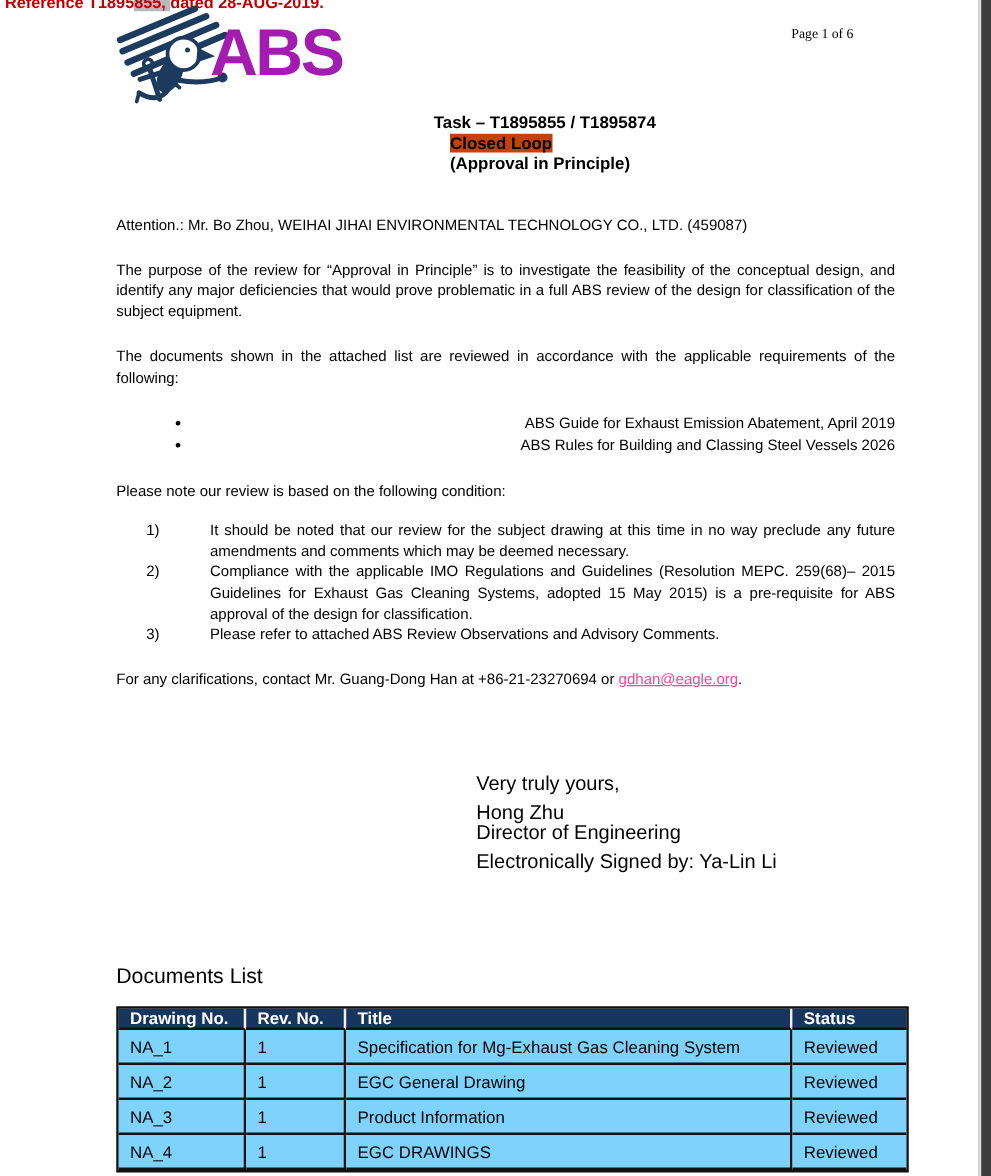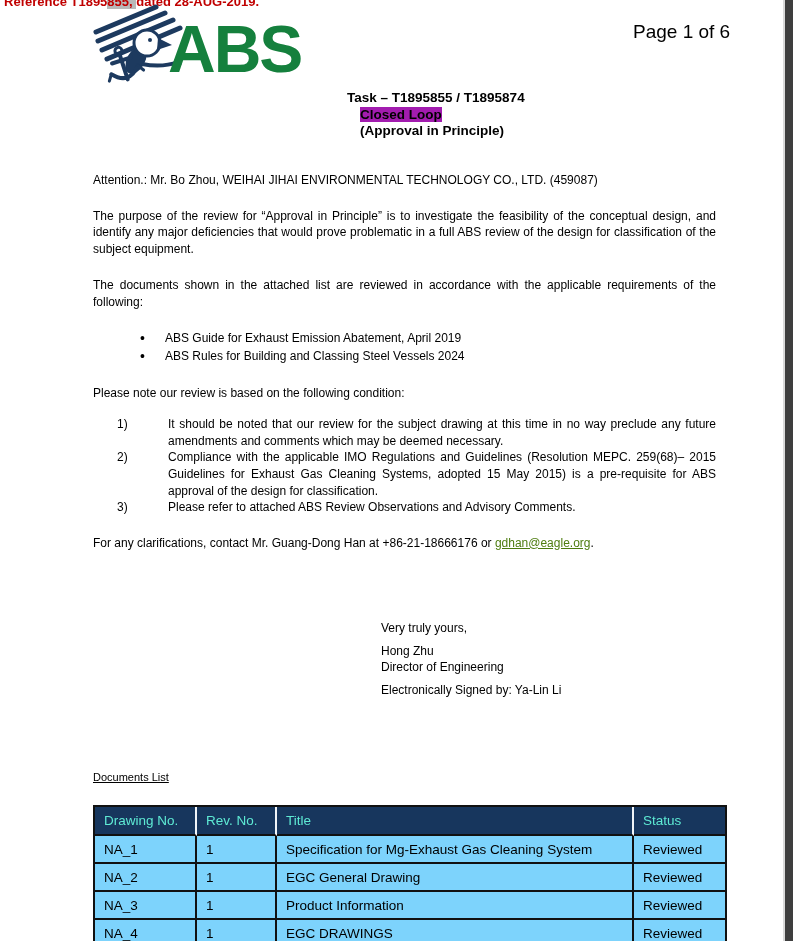--- a/index.html
+++ b/index.html
@@ -29,99 +29,98 @@
     font-weight: bold;
     color: #c00000;
     white-space: nowrap;
   }
   .ref-highlight { background: #b9b9b9; }
   
   .logo-wrap { position: absolute; left: 90px; top: 2px; width: 230px; height: 86px; }
   .logo-eagle { position: absolute; left: 0; top: 0; }
   .logo-text {
     position: absolute; left: 78px; top: 14px;
-    font-size: 66px; line-height: 1;
+    font-size: 53px; line-height: 1;
     font-weight: bold;
     letter-spacing: -2px;
-    color: #15803d;
+    color: #a21caf;
   }
   .page-num {
     position: absolute;
     left: 633px; top: 21px;
-    font-family: Liberation Sans, sans-serif;
-    font-size: 19px;
+    font-family: Liberation Serif, serif;
+    font-size: 11px;
   }
   
   .task {
     position: absolute;
     left: 347px; top: 90px;
     width: 400px;
     font-size: 13.5px;
     font-weight: bold;
     line-height: 16.5px;
   }
   .task .indent { padding-left: 13px; }
-  .task-highlight { background: #a21caf; }
+  .task-highlight { background: #c2410c; }
   
   .letter {
     position: absolute;
     left: 93px; top: 172px;
     width: 623px;
     font-size: 12px;
     line-height: 16.6px;
   }
   .letter p.just { text-align: justify; }
   .nowrap { white-space: nowrap; }
   .attention { margin-bottom: 19px; }
   .p-purpose { margin-bottom: 20px; margin-top: 13px; }
   .p-documents { margin-bottom: 18px; }
-  ul.bullets { list-style: none; margin: 0 0 20px 0; padding-left: 72px; }
+  ul.bullets { list-style: none; margin: 0 0 20px 0; padding-left: 72px; text-align: right; }
   ul.bullets li { position: relative; line-height: 18px; }
   ul.bullets li::before {
     content: "\2022";
     position: absolute; left: -25px;
     font-size: 14px;
   }
   .p-condition { margin-bottom: 15px; }
   .numbered { margin-bottom: 19px; }
   .numbered .item { display: flex; }
   .numbered .num { flex: 0 0 23px; padding-left: 24px; box-sizing: content-box; }
   .numbered .txt { flex: 1; text-align: justify; margin-left: 28px; }
   .p-additionally { margin-bottom: 17px; }
-  .email-link { color: #4d7c0f; text-decoration: underline; }
+  .email-link { color: #ec4899; text-decoration: underline; }
   
   .closing {
     position: absolute;
     left: 381px; top: 620px;
-    font-size: 12px;
+    font-size: 16px;
     line-height: 16.6px;
   }
   .closing .gap { margin-top: 6px; }
   
   .docs-heading {
     position: absolute;
     left: 93px; top: 771px;
-    font-size: 11px;
-    text-decoration: underline;
+    font-size: 17px;
   }
   table.docs {
     position: absolute;
     left: 93px; top: 805px;
     width: 630px;
     border: 2px solid #111111;
     border-spacing: 0;
     font-size: 13.5px;
     table-layout: fixed;
   }
   table.docs th {
     background: #17365d;
-    color: #5eead4;
-    font-weight: normal;
+    color: #ffffff;
+    font-weight: bold;
     text-align: left;
-    height: 29px;
+    height: 17px;
     padding: 0 0 0 9px;
     border-right: 2px solid #f0f4f8;
     border-bottom: 2px solid #111111;
   }
   table.docs th:last-child { border-right: none; }
   table.docs td {
     height: 28px;
     padding: 0 0 0 9px;
     border-right: 2px solid #111111;
     border-bottom: 2px solid #111111;
@@ -174,39 +173,39 @@
     <div class="indent"><span class="task-highlight">Closed Loop</span></div>
     <div class="indent">(Approval in Principle)</div>
   </div>
 
   <div class="letter">
     <p class="attention nowrap">Attention.: Mr. Bo Zhou, WEIHAI JIHAI ENVIRONMENTAL TECHNOLOGY CO., LTD. (459087)</p>
     <p class="just p-purpose">The purpose of the review for “Approval in Principle” is to investigate the feasibility of the conceptual design, and identify any major deficiencies that would prove problematic in a full ABS review of the design for classification of the subject equipment.</p>
     <p class="just p-documents">The documents shown in the attached list are reviewed in accordance with the applicable requirements of the following:</p>
     <ul class="bullets">
       <li>ABS Guide for Exhaust Emission Abatement, April 2019</li>
-      <li>ABS Rules for Building and Classing Steel Vessels 2024</li>
+      <li>ABS Rules for Building and Classing Steel Vessels 2026</li>
     </ul>
     <p class="p-condition">Please note our review is based on the following condition:</p>
     <div class="numbered">
       <div class="item">
         <span class="num">1)</span>
         <div class="txt">It should be noted that our review for the subject drawing at this time in no way preclude any future amendments and comments which may be deemed necessary.</div>
       </div>
       <div class="item">
         <span class="num">2)</span>
         <div class="txt">Compliance with the applicable IMO Regulations and Guidelines (Resolution MEPC. 259(68)– 2015 Guidelines for Exhaust Gas Cleaning Systems, adopted 15 May 2015) is a pre-requisite for ABS approval of the design for classification.</div>
       </div>
       <div class="item">
         <span class="num">3)</span>
         <div class="txt">Please refer to attached ABS Review Observations and Advisory Comments.</div>
       </div>
     </div>
     <p class="nowrap">
-      <span>For any clarifications, contact Mr. Guang-Dong Han at +86-21-18666176 or </span><a href="#" class="email-link">gdhan@eagle.org</a><span>.</span>
+      <span>For any clarifications, contact Mr. Guang-Dong Han at +86-21-23270694 or </span><a href="#" class="email-link">gdhan@eagle.org</a><span>.</span>
     </p>
   </div>
 
   <div class="closing">
     <div>Very truly yours,</div>
     <div class="gap">Hong Zhu</div>
     <div>Director of Engineering</div>
     <div class="gap">Electronically Signed by: Ya-Lin Li</div>
   </div>
 

